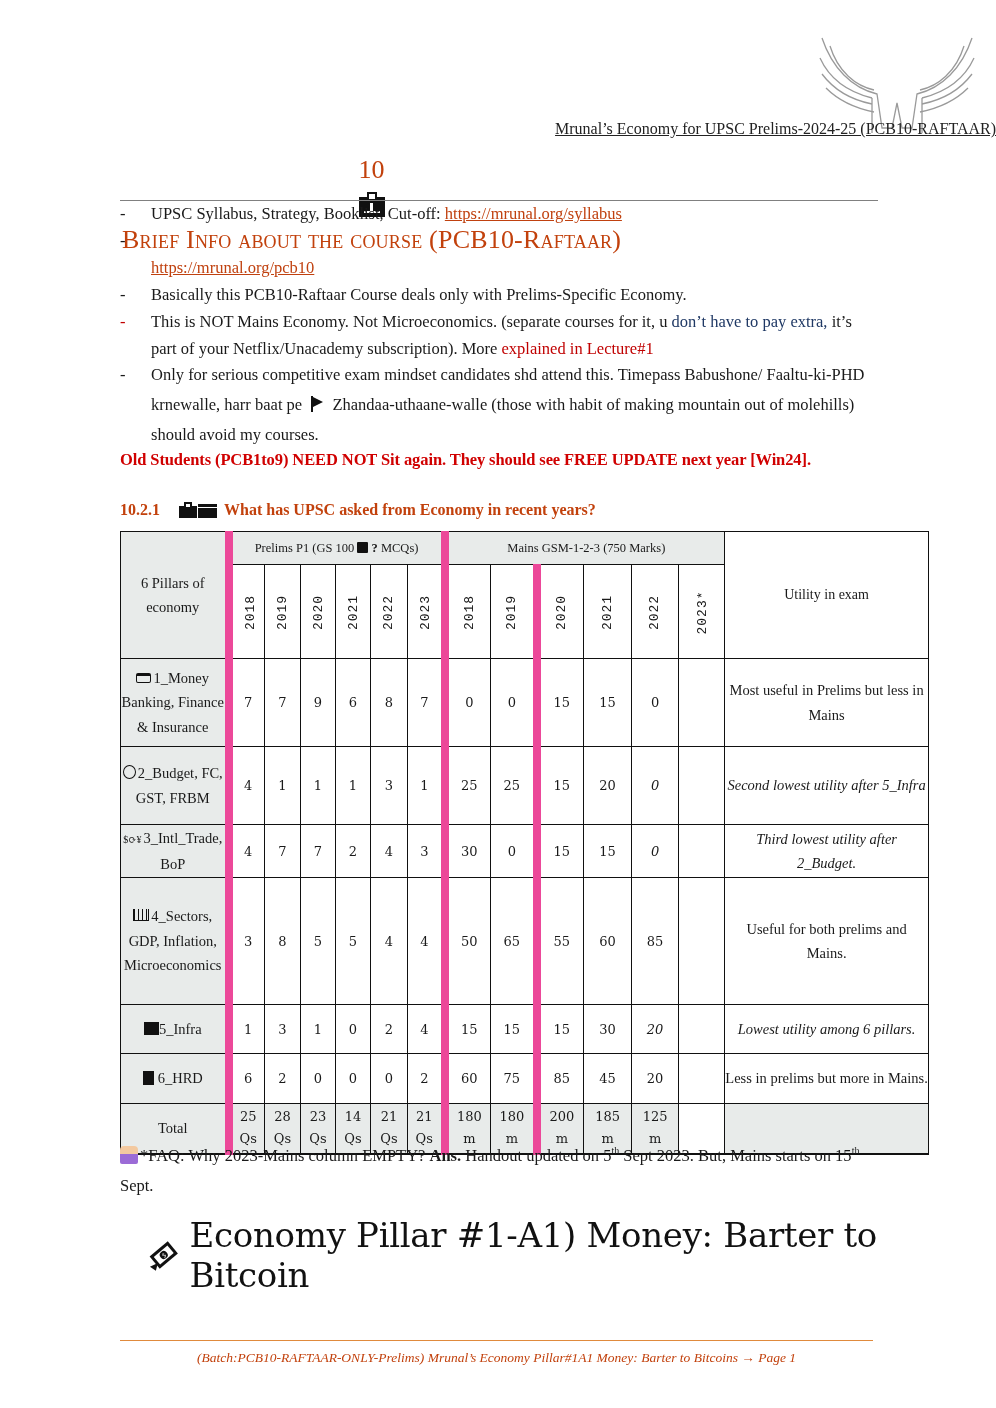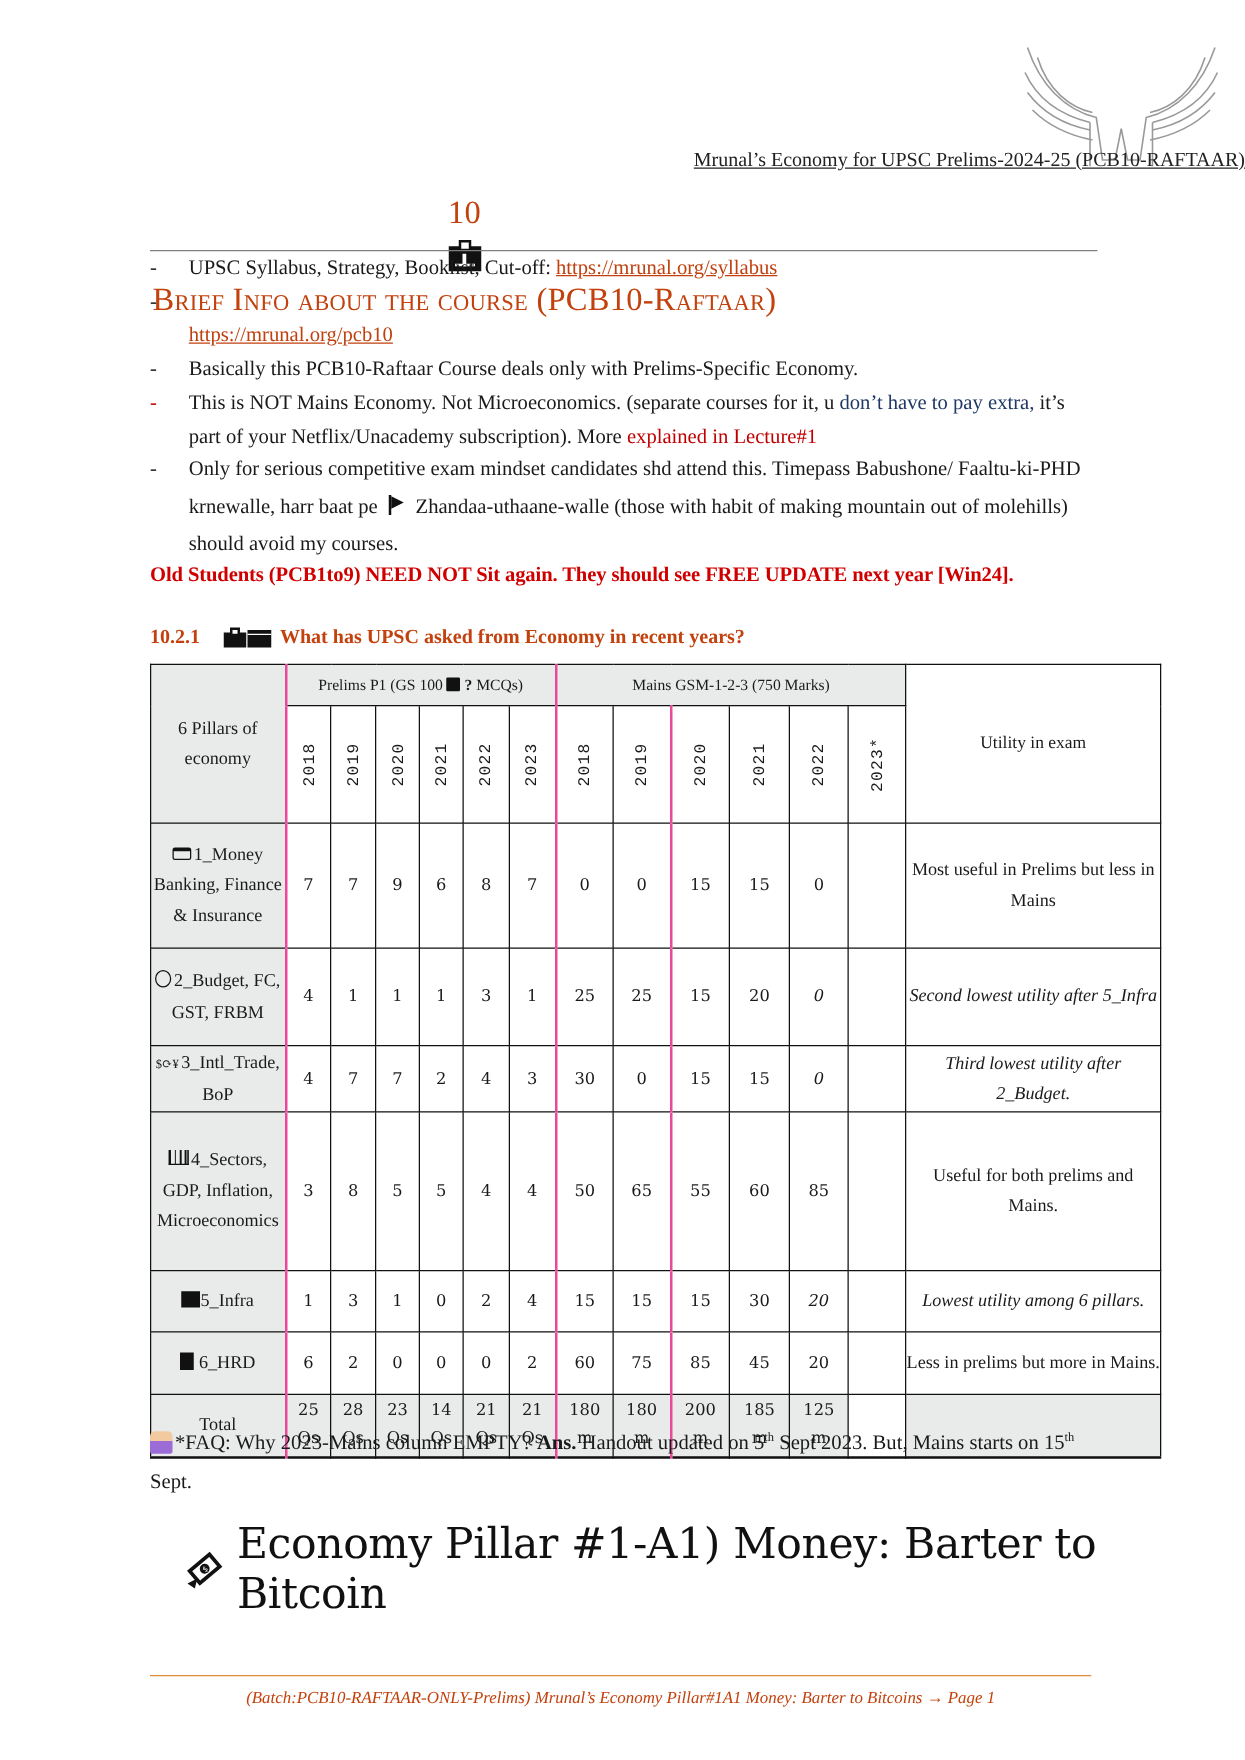--- a/index.html
+++ b/index.html
@@ -39,21 +39,21 @@
     .h3 .ico { margin-right: 6px; display: inline-flex; }
 
     table.pillars {
       position: absolute; left: 120px; top: 531px; width: 808px;
       border-collapse: collapse; font-size: 14.5px; table-layout: fixed;
     }
     table.pillars td, table.pillars th {
       border: 1px solid #111; text-align: center; vertical-align: middle; padding: 0; font-weight: normal;
     }
     table.pillars .grey { background: #e8ebea; }
-    table.pillars .thickL { border-left: 2px solid #ec4899; margin-left: 40px; }
+    table.pillars .thickL { border-left: 8px solid #ec4899; margin-left: 40px; }
     .yr { height: 94px; }
     .yr div {
       transform: rotate(-90deg); white-space: nowrap; font-family: "Liberation Mono", "DejaVu Sans Mono", monospace;
       font-size: 13px; display: inline-block; letter-spacing: 1px;
     }
     .num-cell { font-family: "DejaVu Serif", serif; font-size: 13px; }
     .italic { font-style: italic; }
     .pillar-name { line-height: 24.5px; padding: 0 4px; }
     .util { line-height: 24.5px; padding: 0 6px; font-size: 14.5px; }
     .tot { line-height: 22px; font-size: 13px; font-family: "DejaVu Serif", serif; }
@@ -187,21 +187,21 @@
     <td><div>2022</div></td>
     <td><div>2023</div></td>
     <td class="thickL"><div>2018</div></td>
     <td><div>2019</div></td>
     <td class="thickL"><div>2020</div></td>
     <td><div>2021</div></td>
     <td><div>2022</div></td>
     <td><div>2023*</div></td>
   </tr>
 
-  <tr style="height:100px;border-radius:32px;">
+  <tr style="height:88px;border-radius:32px;">
     <td class="grey pillar-name">
       <span style="display:inline-block;width:15px;height:10px;border:1.5px solid #111;border-radius:2px;vertical-align:0px;margin-right:2px;box-sizing:border-box;border-top-width:3px;"></span><span>1_Money Banking, Finance &amp; Insurance</span>
     </td>
     <td class="num-cell thickL">7</td>
     <td class="num-cell">7</td>
     <td class="num-cell">9</td>
     <td class="num-cell">6</td>
     <td class="num-cell">8</td>
     <td class="num-cell">7</td>
     <td class="num-cell thickL">0</td>

